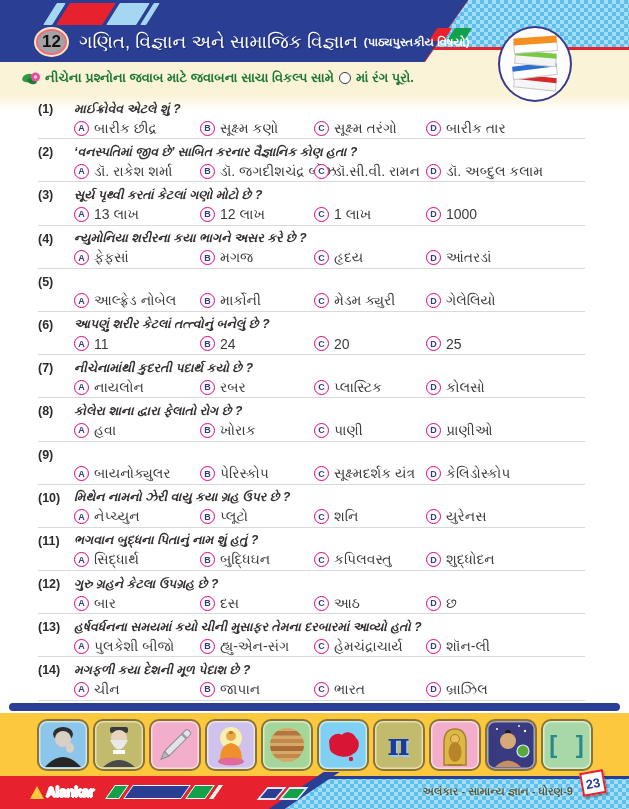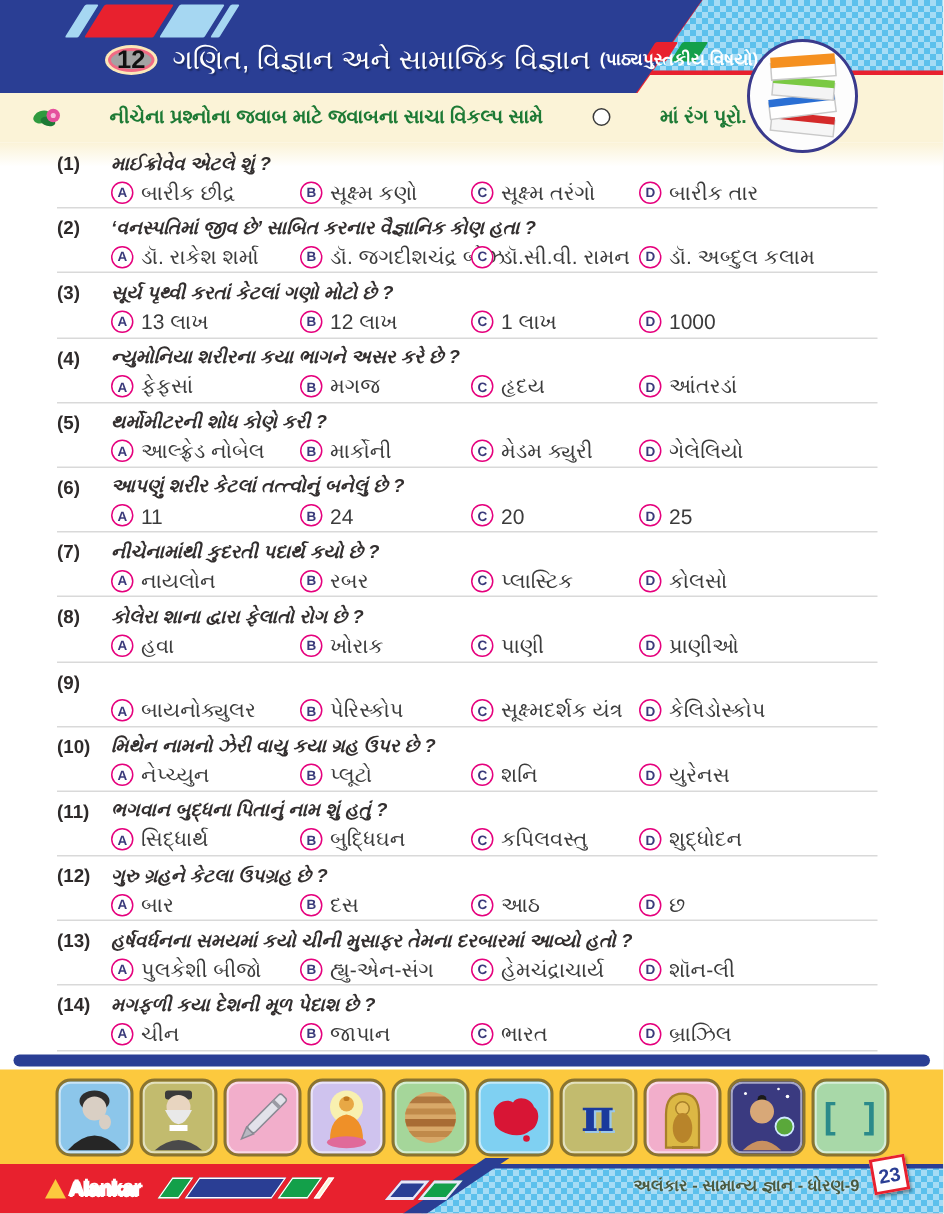--- a/index.html
+++ b/index.html
@@ -19,29 +19,29 @@
   .hdr-band { position:absolute; left:0; top:0; width:468px; height:62px; background:#2a3e94;
     clip-path:polygon(0 0, 100% 0, calc(100% - 44px) 100%, 0 100%); }
   .hdr-redtrim { position:absolute; left:421px; top:0; width:4px; height:62px; background:#e8212e;
     transform:skewX(-35deg); transform-origin:0 100%; }
   .deco-row { position:absolute; left:50px; top:3px; display:flex; align-items:flex-start; }
   .para { height:22px; transform:skewX(-32deg); margin-right:4px; border-radius:1px; }
   .p-lb { background:#a6d7f2; } .p-red { background:#e8212e; } .p-green { background:#13a04a; }
   .hdr-minipara { position:absolute; left:433px; top:28px; display:flex; }
   .hdr-minipara .para { height:13px; margin-right:3px; }
   .lesson-row { position:absolute; left:36px; top:29px; display:flex; align-items:center; }
-  .badge12 { width:31px; height:16px; border-radius:50%; background:#a3a3a3; border:2px solid #f06a85;
+  .badge12 { width:31px; height:26px; border-radius:50%; background:#a3a3a3; border:2px solid #f06a85;
     box-shadow:0 0 0 2px #fbe8b8; color:#111; font-size:17px; font-weight:bold;
-    display:flex; align-items:center; justify-content:center;margin-left:36px; }
+    display:flex; align-items:center; justify-content:center; }
   .title { color:#fff; font-weight:normal; font-size:18.5px; margin-left:12px; letter-spacing:0; text-shadow:1px 1px 1px rgba(0,0,0,.35); }
   .subtitle { color:#fff; font-weight:bold; font-size:11.5px; margin-left:6px; }
   .books-circle { position:absolute; left:498px; top:26px; width:74px; height:76px; border-radius:50%;
     background:#fdfdfd; border:2px solid #3a3a8c; z-index:6; display:flex; align-items:center; justify-content:center; }
   .instruction { position:absolute; left:22px; top:70px; display:flex; align-items:center;
-    color:#1d7a35; font-weight:bold; font-size:13px;gap:28px; }
+    color:#1d7a35; font-weight:bold; font-size:13px; }
   .ring { display:inline-block; width:12px; height:12px; border:1.6px solid #3a3a3a; border-radius:50%;
     margin:0 5px; background:#fff; }
 
   
   .questions { background:linear-gradient(180deg,#fbf3d7 0px,#ffffff 16px); padding:1px 44px 0 38px; height:606px; }
   .q { height:43.2px; border-bottom:1.5px solid #d9d9d9; padding-top:3px; overflow:visible; }
   .q-line1 { display:flex; height:20px; align-items:center; }
   .q-num { width:36px; font-weight:bold; font-size:12.5px; color:#2e2a2a; flex:none; }
   .q-text { font-weight:bold; font-size:12.5px; color:#332f2f; white-space:nowrap;font-style:italic; }
   .q-line2 { display:flex; margin-left:36px; height:18px; align-items:center; }
@@ -249,21 +249,20 @@
     <div class="opt">
       <span class="opt-circle">D</span>
       <span class="opt-text">આંતરડાં</span>
     </div>
   </div>
     </div>
 
     <div class="q">
       <div class="q-line1">
         <span class="q-num">(5)</span>
-        <span class="q-text">થર્મોમીટરની શોધ કોણે કરી ?</span>
       </div>
       <div class="q-line2">
     <div class="opt">
       <span class="opt-circle">A</span>
       <span class="opt-text">આલ્ફ્રેડ નોબેલ</span>
     </div>
 
     <div class="opt">
       <span class="opt-circle">B</span>
       <span class="opt-text">માર્કોની</span>

